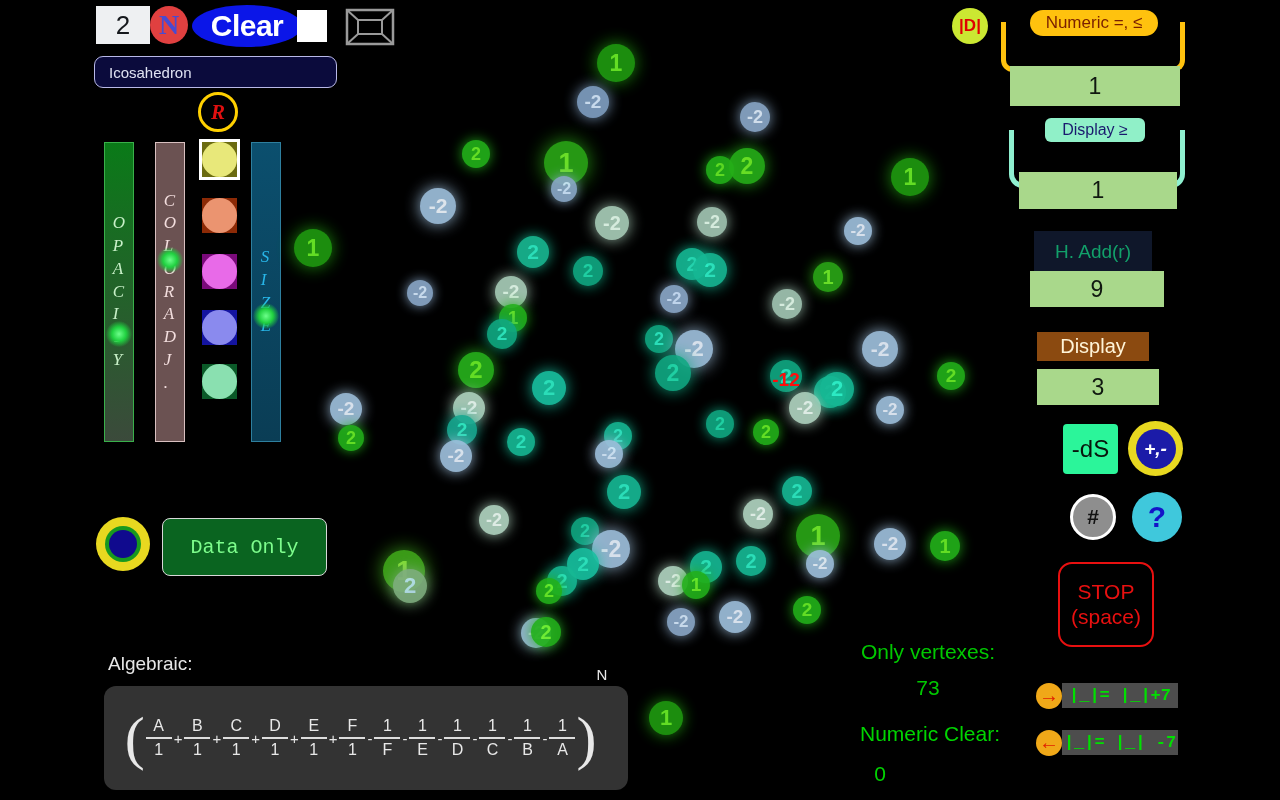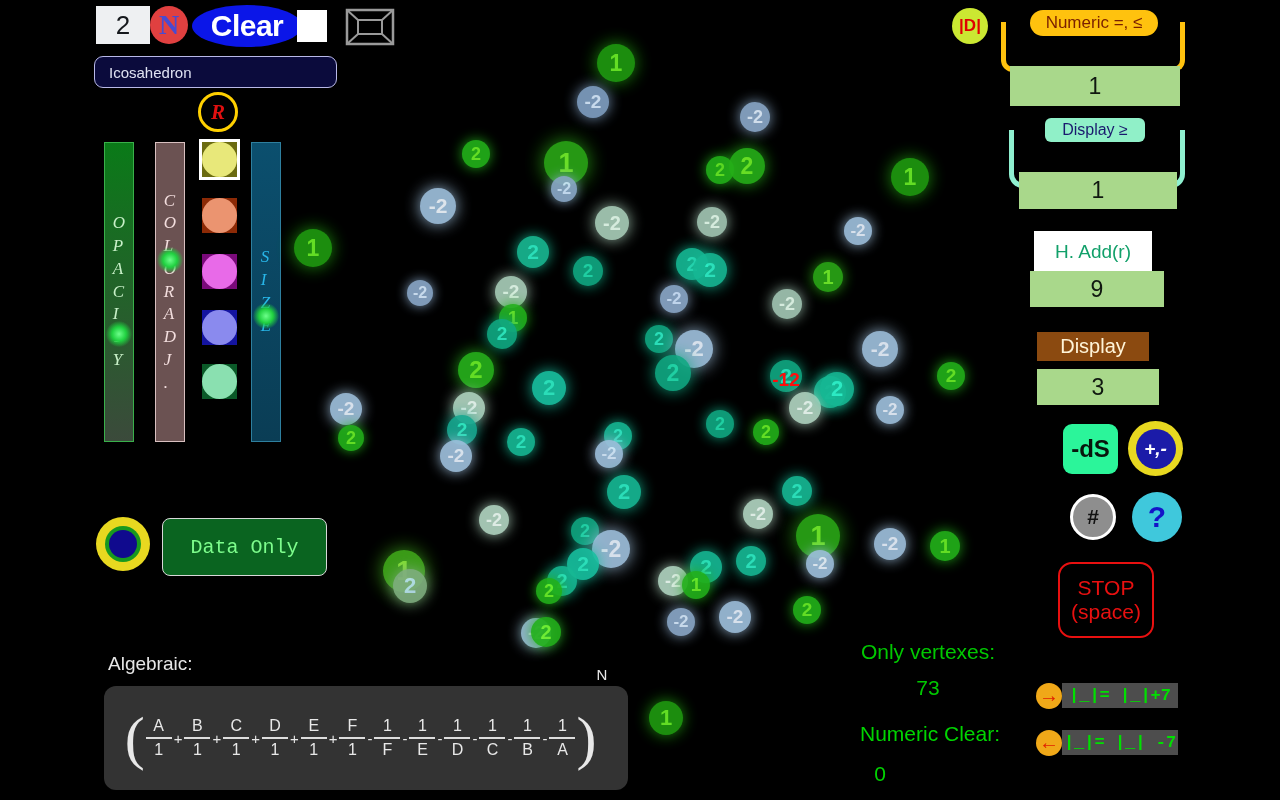--- a/index.html
+++ b/index.html
@@ -79,43 +79,43 @@
     color:#101810;font-size:23px;display:flex;align-items:center;justify-content:center;}
 
   #br2{left:1009px;top:130px;width:176px;height:58px;border:5px solid #8ff0d0;
     border-top:none;border-radius:0 0 14px 14px;}
   #lab-ge{left:1045px;top:118px;width:100px;height:24px;border-radius:6px;
     background:#90f0c8;color:#1a1a6e;font-size:16px;display:flex;
     align-items:center;justify-content:center;}
   #val-ge{left:1019px;top:172px;width:158px;height:37px;background:#a9d88b;
     color:#101810;font-size:23px;display:flex;align-items:center;justify-content:center;}
 
-  #lab-hadd{left:1034px;top:231px;width:118px;height:42px;background:#ffffff;
+  #lab-hadd{left:1034px;top:231px;width:118px;height:42px;background:#0f172a;
     color:#12a06a;font-size:19px;display:flex;align-items:center;justify-content:center;}
   #val-hadd{left:1030px;top:271px;width:134px;height:36px;background:#a9d88b;
     color:#101810;font-size:23px;display:flex;align-items:center;justify-content:center;}
   #lab-mod{left:1037px;top:332px;width:112px;height:29px;background:#8b4a10;
     color:#fff4d8;font-size:20px;display:flex;align-items:center;justify-content:center;}
   #val-mod{left:1037px;top:369px;width:122px;height:36px;background:#a9d88b;
     color:#101810;font-size:23px;display:flex;align-items:center;justify-content:center;}
 
-  #btn-ds{left:1063px;top:424px;width:55px;height:50px;border-radius:9px;
-    background:#2bf59a;color:#08150c;font-size:24px;font-weight:bold;
+  #btn-ds{left:1063px;top:424px;width:55px;height:50px;border-radius:4px;
+    background:#2bf59a;color:#08150c;font-size:24px;font-weight:normal;
     display:flex;align-items:center;justify-content:center;}
   #btn-pm{left:1128px;top:421px;width:55px;height:55px;border-radius:50%;
     background:#e8d820;display:flex;align-items:center;justify-content:center;}
   #btn-pm em{width:40px;height:40px;border-radius:50%;background:#1b1ba8;color:#fff;
     font-size:19px;font-weight:bold;display:flex;align-items:center;justify-content:center;}
   #btn-hash{left:1070px;top:494px;width:46px;height:46px;border-radius:50%;
     background:#8e8e8e;border:3px solid #fff;color:#111;font-size:21px;font-weight:bold;
     display:flex;align-items:center;justify-content:center;box-sizing:border-box;}
   #btn-help{left:1132px;top:492px;width:50px;height:50px;border-radius:50%;
     background:#3fc8dc;color:#1414c8;font-size:30px;font-weight:bold;
     display:flex;align-items:center;justify-content:center;}
-  #btn-stop{left:1058px;top:562px;width:96px;height:76px;border:2px solid #e81010;
+  #btn-stop{left:1058px;top:562px;width:96px;height:85px;border:2px solid #e81010;
     border-radius:14px;color:#e81010;font-size:21px;display:flex;flex-direction:column;
     align-items:center;justify-content:center;box-sizing:border-box;line-height:1.15;}
 
   .arrow-row{position:absolute;left:1036px;width:142px;height:25px;
     display:flex;align-items:center;}
   .arrow-row .ac{width:26px;height:26px;border-radius:50%;background:#f0a818;
     display:flex;align-items:center;justify-content:center;color:#e02000;
     font-size:20px;font-weight:bold;flex:0 0 26px;}
   .arrow-row .atxt{flex:1;height:25px;background:#4d4d4d;color:#00e000;
     font-size:17px;font-weight:bold;display:flex;align-items:center;

